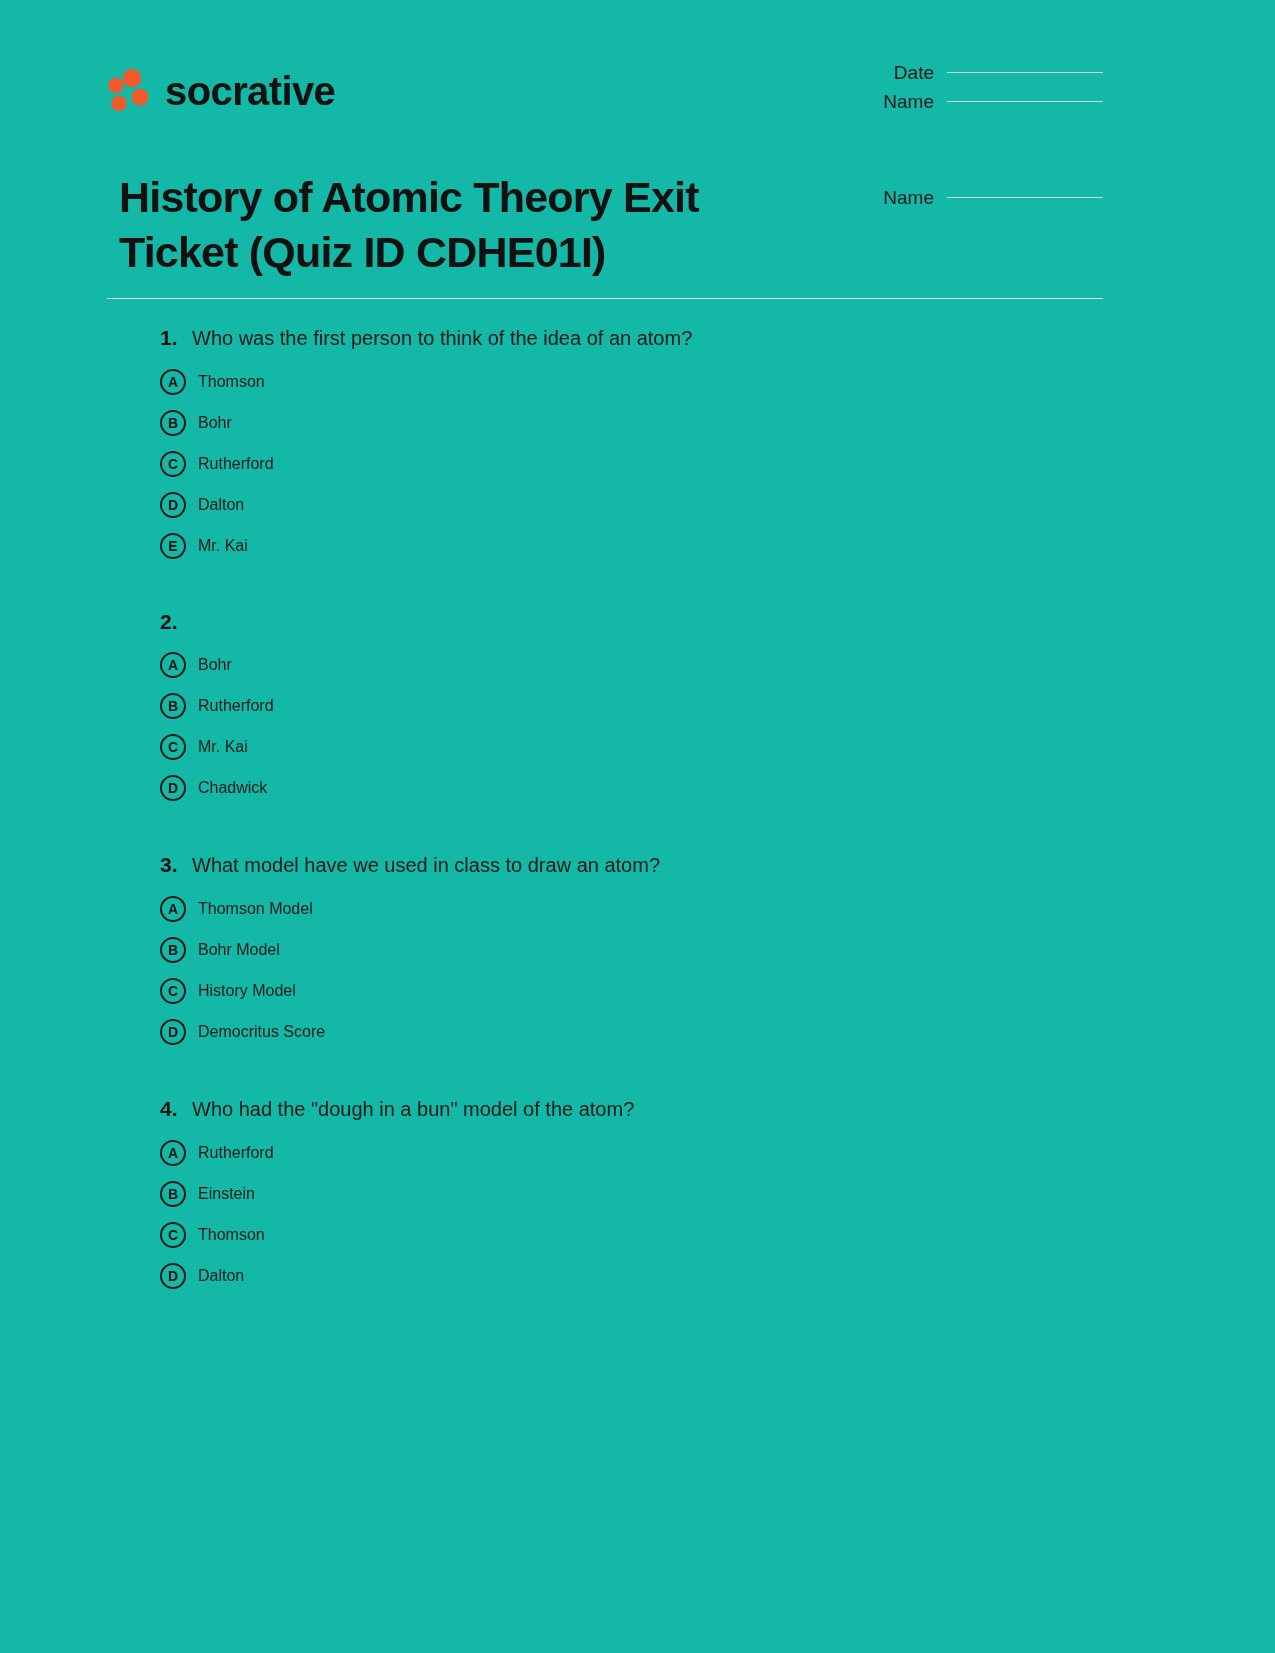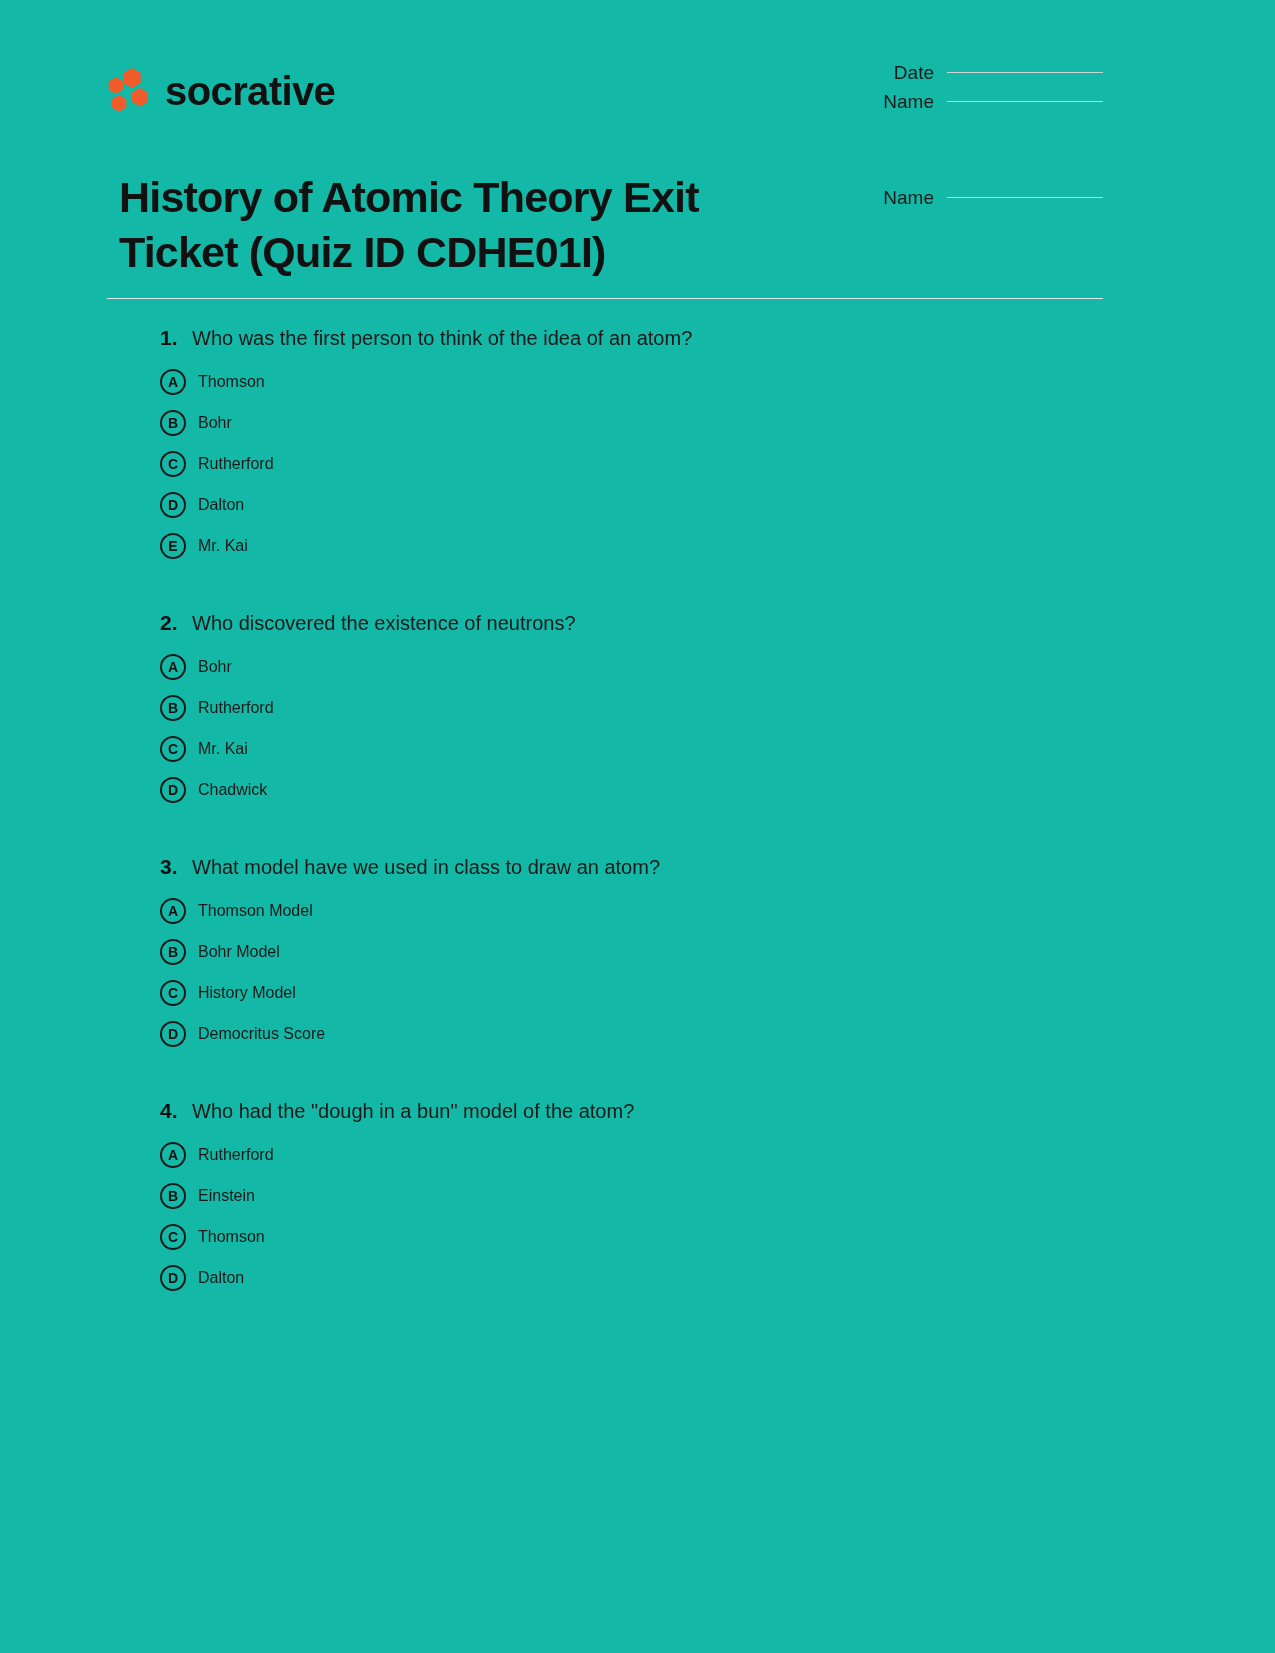--- a/index.html
+++ b/index.html
@@ -228,21 +228,20 @@
           <span class="choice-text">Dalton</span>
         </div>
         <div class="choice">
           <span class="choice-bubble">E</span>
           <span class="choice-text">Mr. Kai</span>
         </div>
       </div>
       <div class="question-block">
         <div class="question-head">
           <span class="question-number">2.</span>
-          <span class="question-text">Who discovered the existence of neutrons?</span>
         </div>
         <div class="choice">
           <span class="choice-bubble">A</span>
           <span class="choice-text">Bohr</span>
         </div>
         <div class="choice">
           <span class="choice-bubble">B</span>
           <span class="choice-text">Rutherford</span>
         </div>
         <div class="choice">

